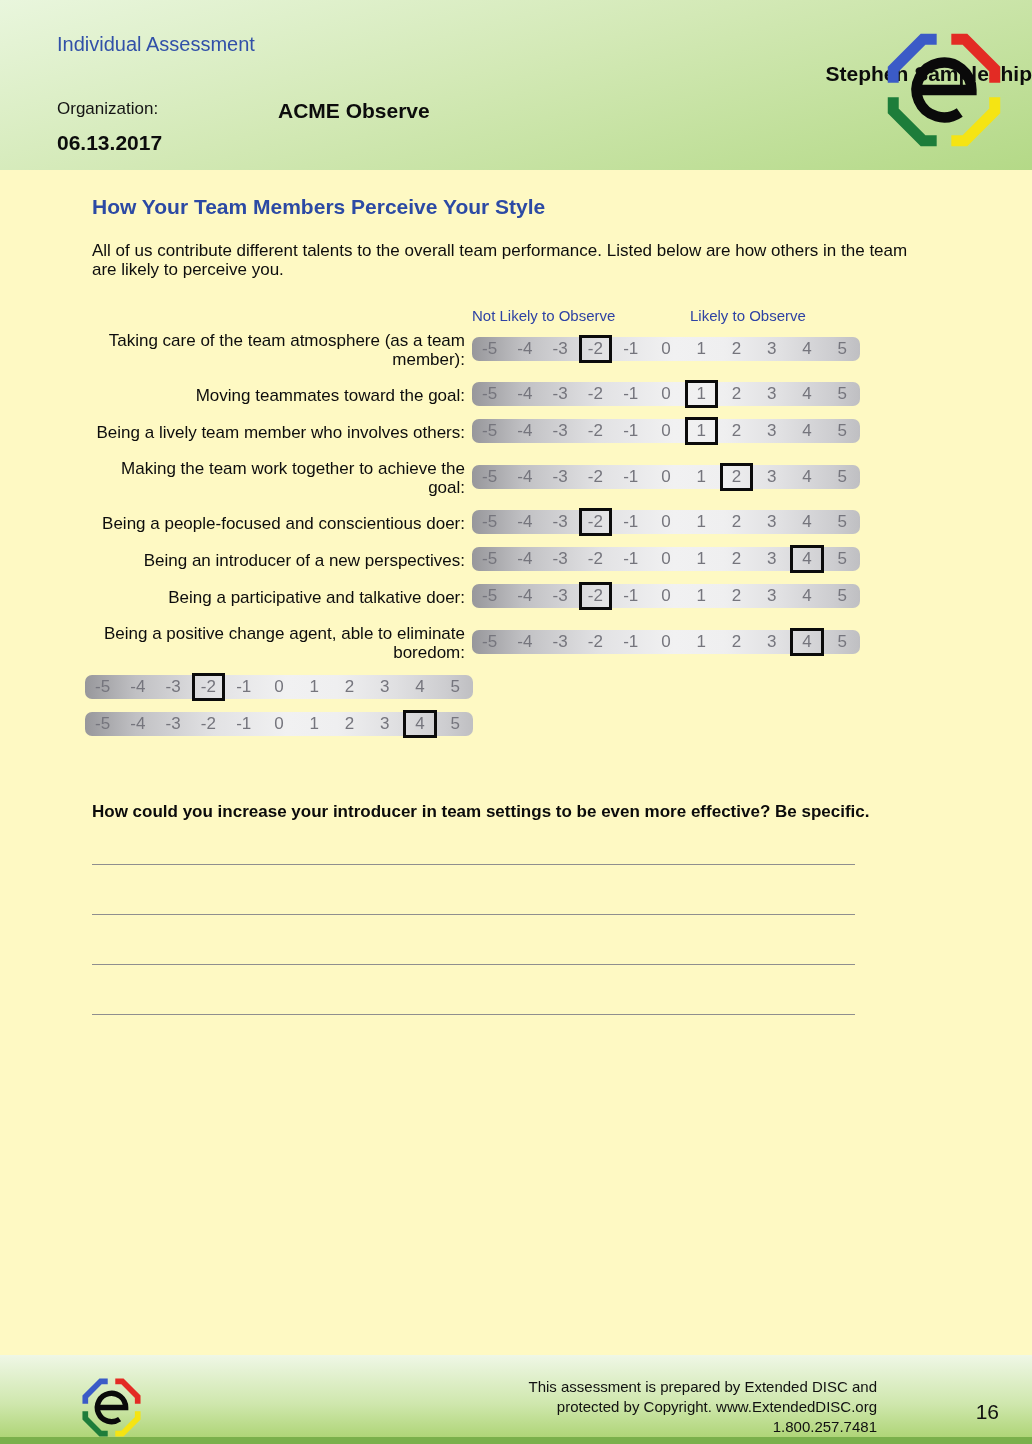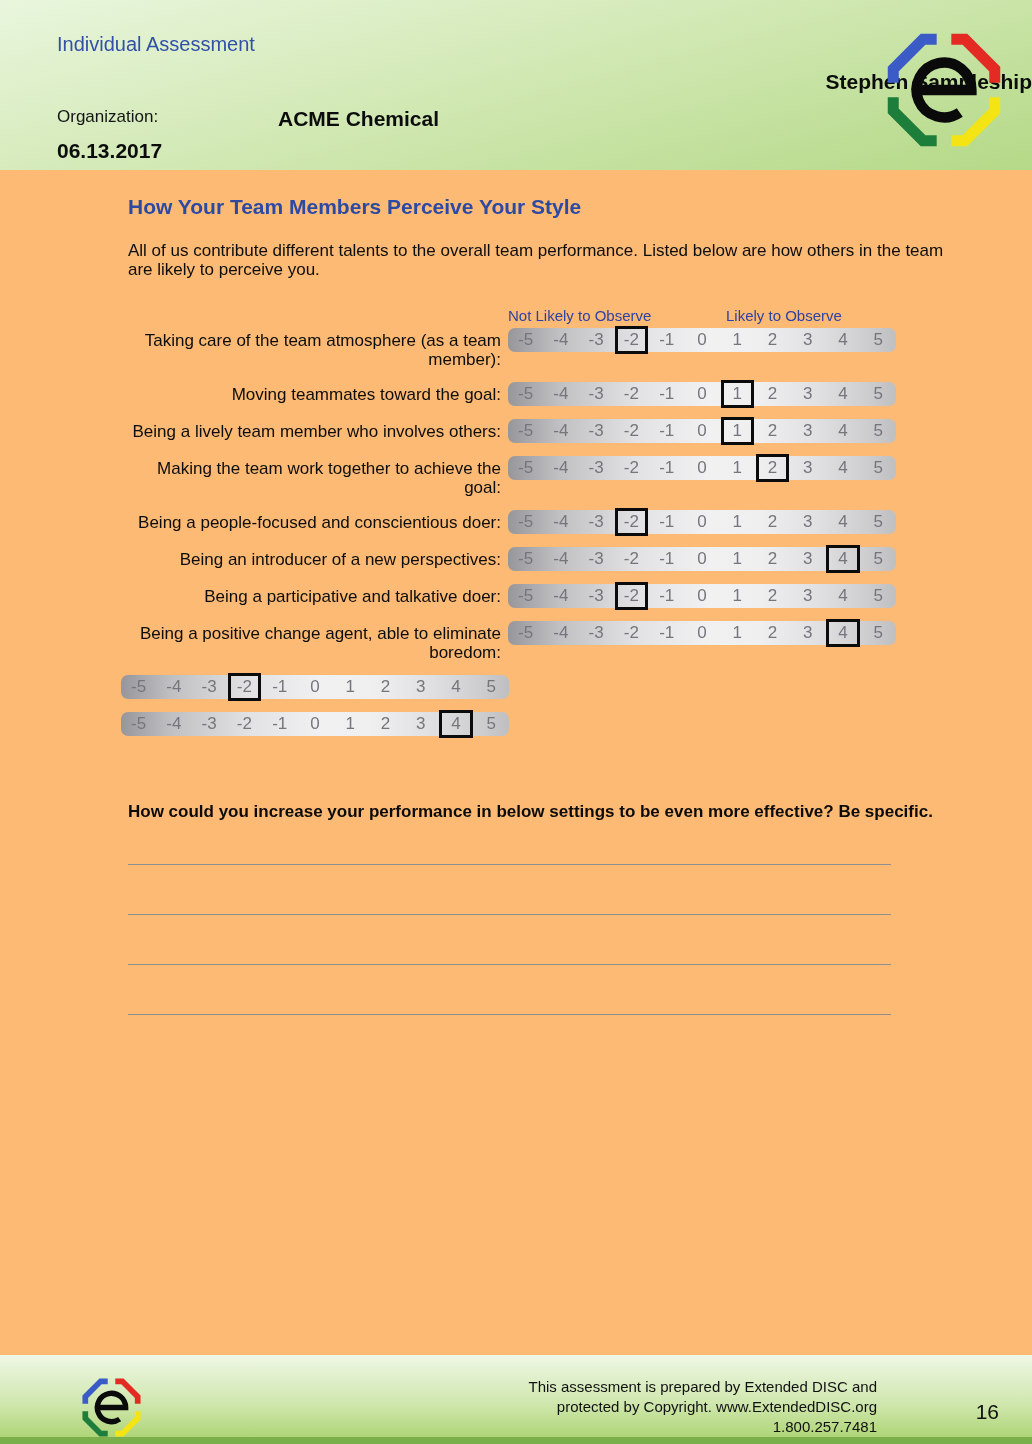--- a/index.html
+++ b/index.html
@@ -14,52 +14,52 @@
     overflow: hidden;
   }
 
   
   .hdr {
     position: relative;
     height: 170px; flex: 0 0 170px;
     background: linear-gradient(165deg, #e9f6dd 0%, #d3e9b6 45%, #b4d987 100%);
     padding: 33px 0 0 57px;
   }
-  .report-type { font-size: 20px; color: #3150a8; margin-bottom: 14px; }
+  .report-type { font-size: 20px; color: #3150a8; margin-bottom: 6px; }
   .person { font-size: 21px; font-weight: bold; color: #0c0c0c; margin-bottom: 13px; text-align: right; }
   .meta-grid {
     display: grid;
     grid-template-columns: 221px auto;
     grid-row-gap: 8px;
   }
   .meta-label { font-size: 17px; color: #141414; }
   .meta-value { font-size: 21px; font-weight: bold; color: #0c0c0c; }
   .logo-big { position: absolute; top: 29px; right: 27px; }
 
   
-  .content { flex: 1 1 auto; background: #fdba74; padding-left: 36px; }
+  .content { flex: 1 1 auto; background: #fef9c3; }
   .sec-title {
     margin: 26px 0 23px 92px;
     font-size: 21px; line-height: 22px;
     font-weight: bold; color: #2c4aa4;
   }
   .intro {
     margin: 0 0 0 92px; max-width: 845px;
     font-size: 17px; line-height: 19px; color: #0d0d0d;
     white-space: pre-line;
   }
   .scale-labels {
     position: relative;
     margin: 28px 0 5px 472px;
     width: 388px; height: 16px;
     font-size: 15px; color: #2e42a4;
   }
   .scale-labels .lbl2 { position: absolute; left: 218px; top: 0; }
   .rows { margin-left: 85px; }
-  .srow { display: flex; align-items: flex-start; margin-bottom: 13px; }
+  .srow { display: flex; align-items: center; margin-bottom: 13px; }
   .slabel {
     width: 387px; padding: 3px 7px 0 0;
     text-align: right; font-size: 17px; line-height: 19px; color: #0d0d0d;
     white-space: pre-line;
   }
   .sbar {
     width: 388px; height: 24px; display: flex;
     border-radius: 7px;
     background: linear-gradient(to right,
       #97979b 0%, #c0c0c3 13%, #e2e2e4 33%, #f1f1f2 52%,
@@ -108,21 +108,21 @@
 </head>
 <body>
 
 <div class="page">
 
   <header class="hdr">
     <div class="report-type">Individual Assessment</div>
     <div class="person">Stephen Sampleship</div>
     <div class="meta-grid">
       <div class="meta-label">Organization:</div>
-      <div class="meta-value">ACME Chemical</div>
+      <div class="meta-value">ACME Observe</div>
       <div class="meta-value">06.13.2017</div>
     </div>
     <svg class="logo-big" width="122" height="122" viewBox="0 0 100 100" fill="none">
       <path d="M 44 8.4 L 32.8 8.4 L 8.4 32.8 L 8.4 44" stroke="#3b5bc7" stroke-width="9"></path>
       <path d="M 56 8.4 L 67.2 8.4 L 91.6 32.8 L 91.6 44" stroke="#e32b24" stroke-width="9"></path>
       <path d="M 91.6 56 L 91.6 67.2 L 67.2 91.6 L 56 91.6" stroke="#f5e413" stroke-width="9"></path>
       <path d="M 8.4 56 L 8.4 67.2 L 32.8 91.6 L 44 91.6" stroke="#1d7d3a" stroke-width="9"></path>
       <path d="M 27.5 50 L 72.5 50 A 22.5 22.5 0 1 0 62.9 68.4" stroke="#0a0a0a" stroke-width="8.5"></path>
     </svg>
   </header>
@@ -294,21 +294,21 @@
             <div class="scell">0</div>
             <div class="scell">1</div>
             <div class="scell">2</div>
             <div class="scell">3</div>
             <div class="scell sel">4</div>
             <div class="scell">5</div>
           </div>
         </div>
       </div>
 
-    <p class="question">How could you increase your performance in below settings to be even more effective? Be specific.</p>
+    <p class="question">How could you increase your introducer in team settings to be even more effective? Be specific.</p>
     <div id="alines">
         <div class="aline"></div>
         <div class="aline"></div>
         <div class="aline"></div>
         <div class="aline"></div>
       </div>
   </main>
 
   <footer class="ftr">
     <svg class="logo-small" width="63" height="63" viewBox="0 0 100 100" fill="none">

